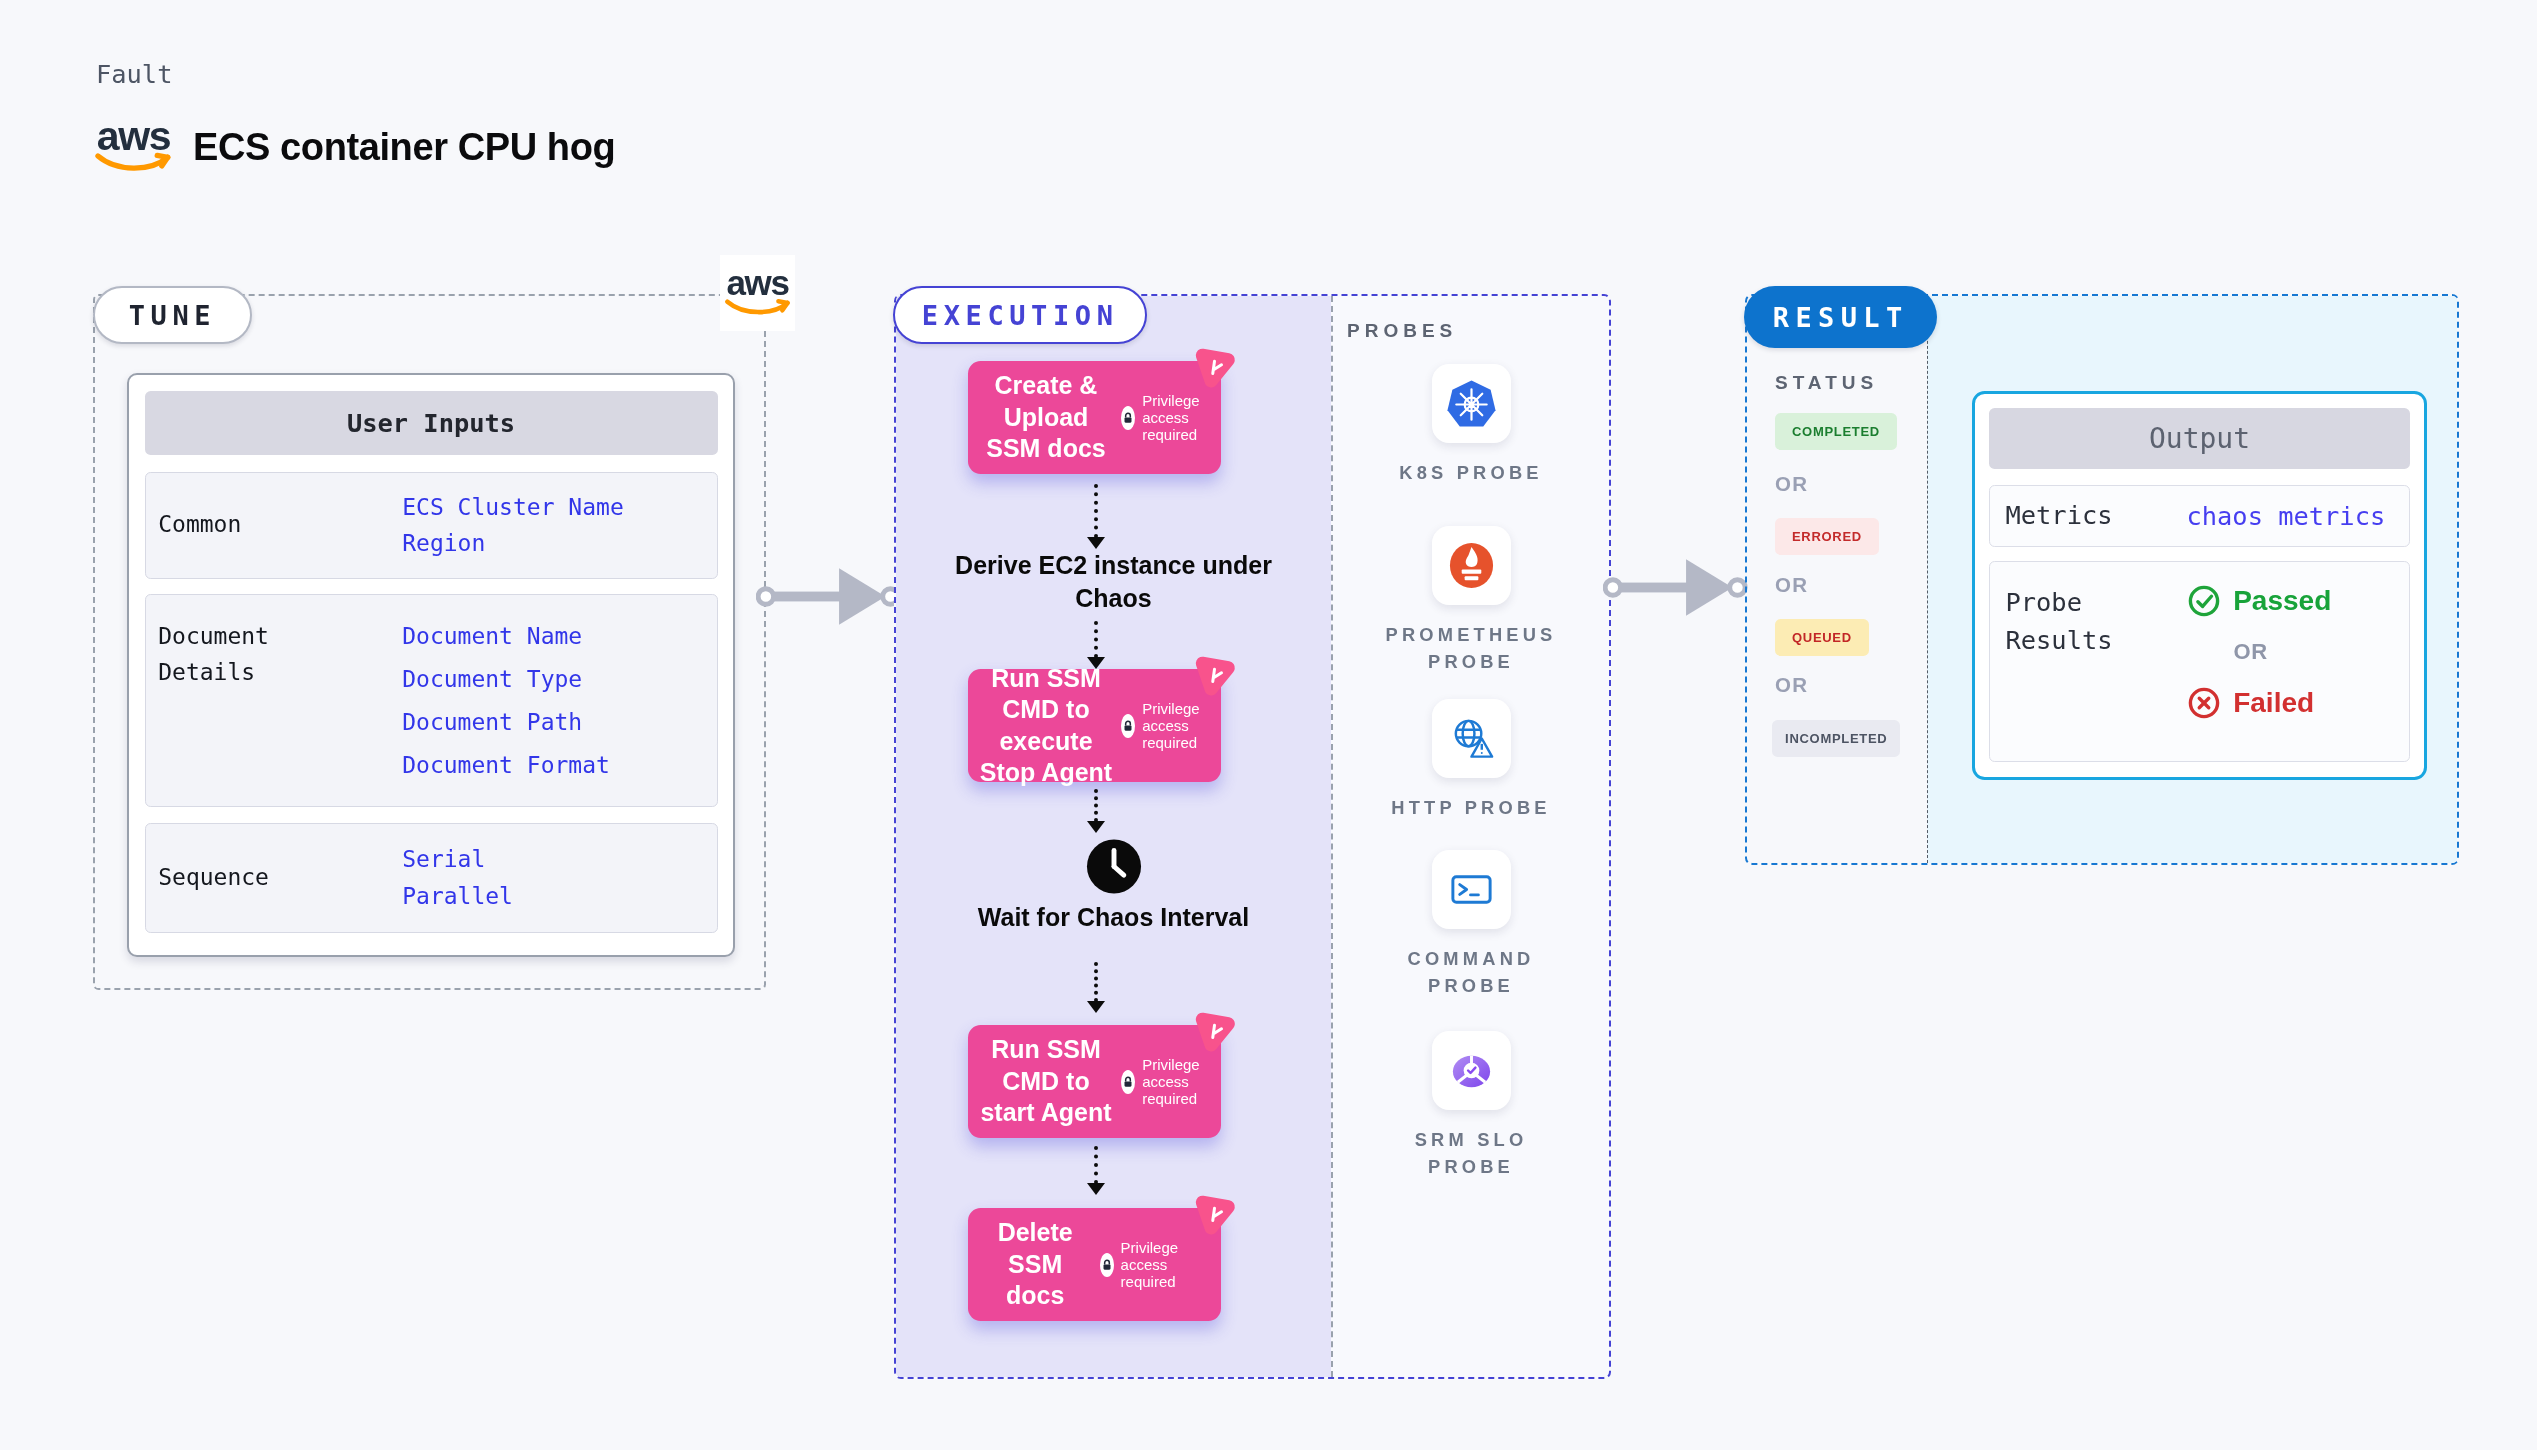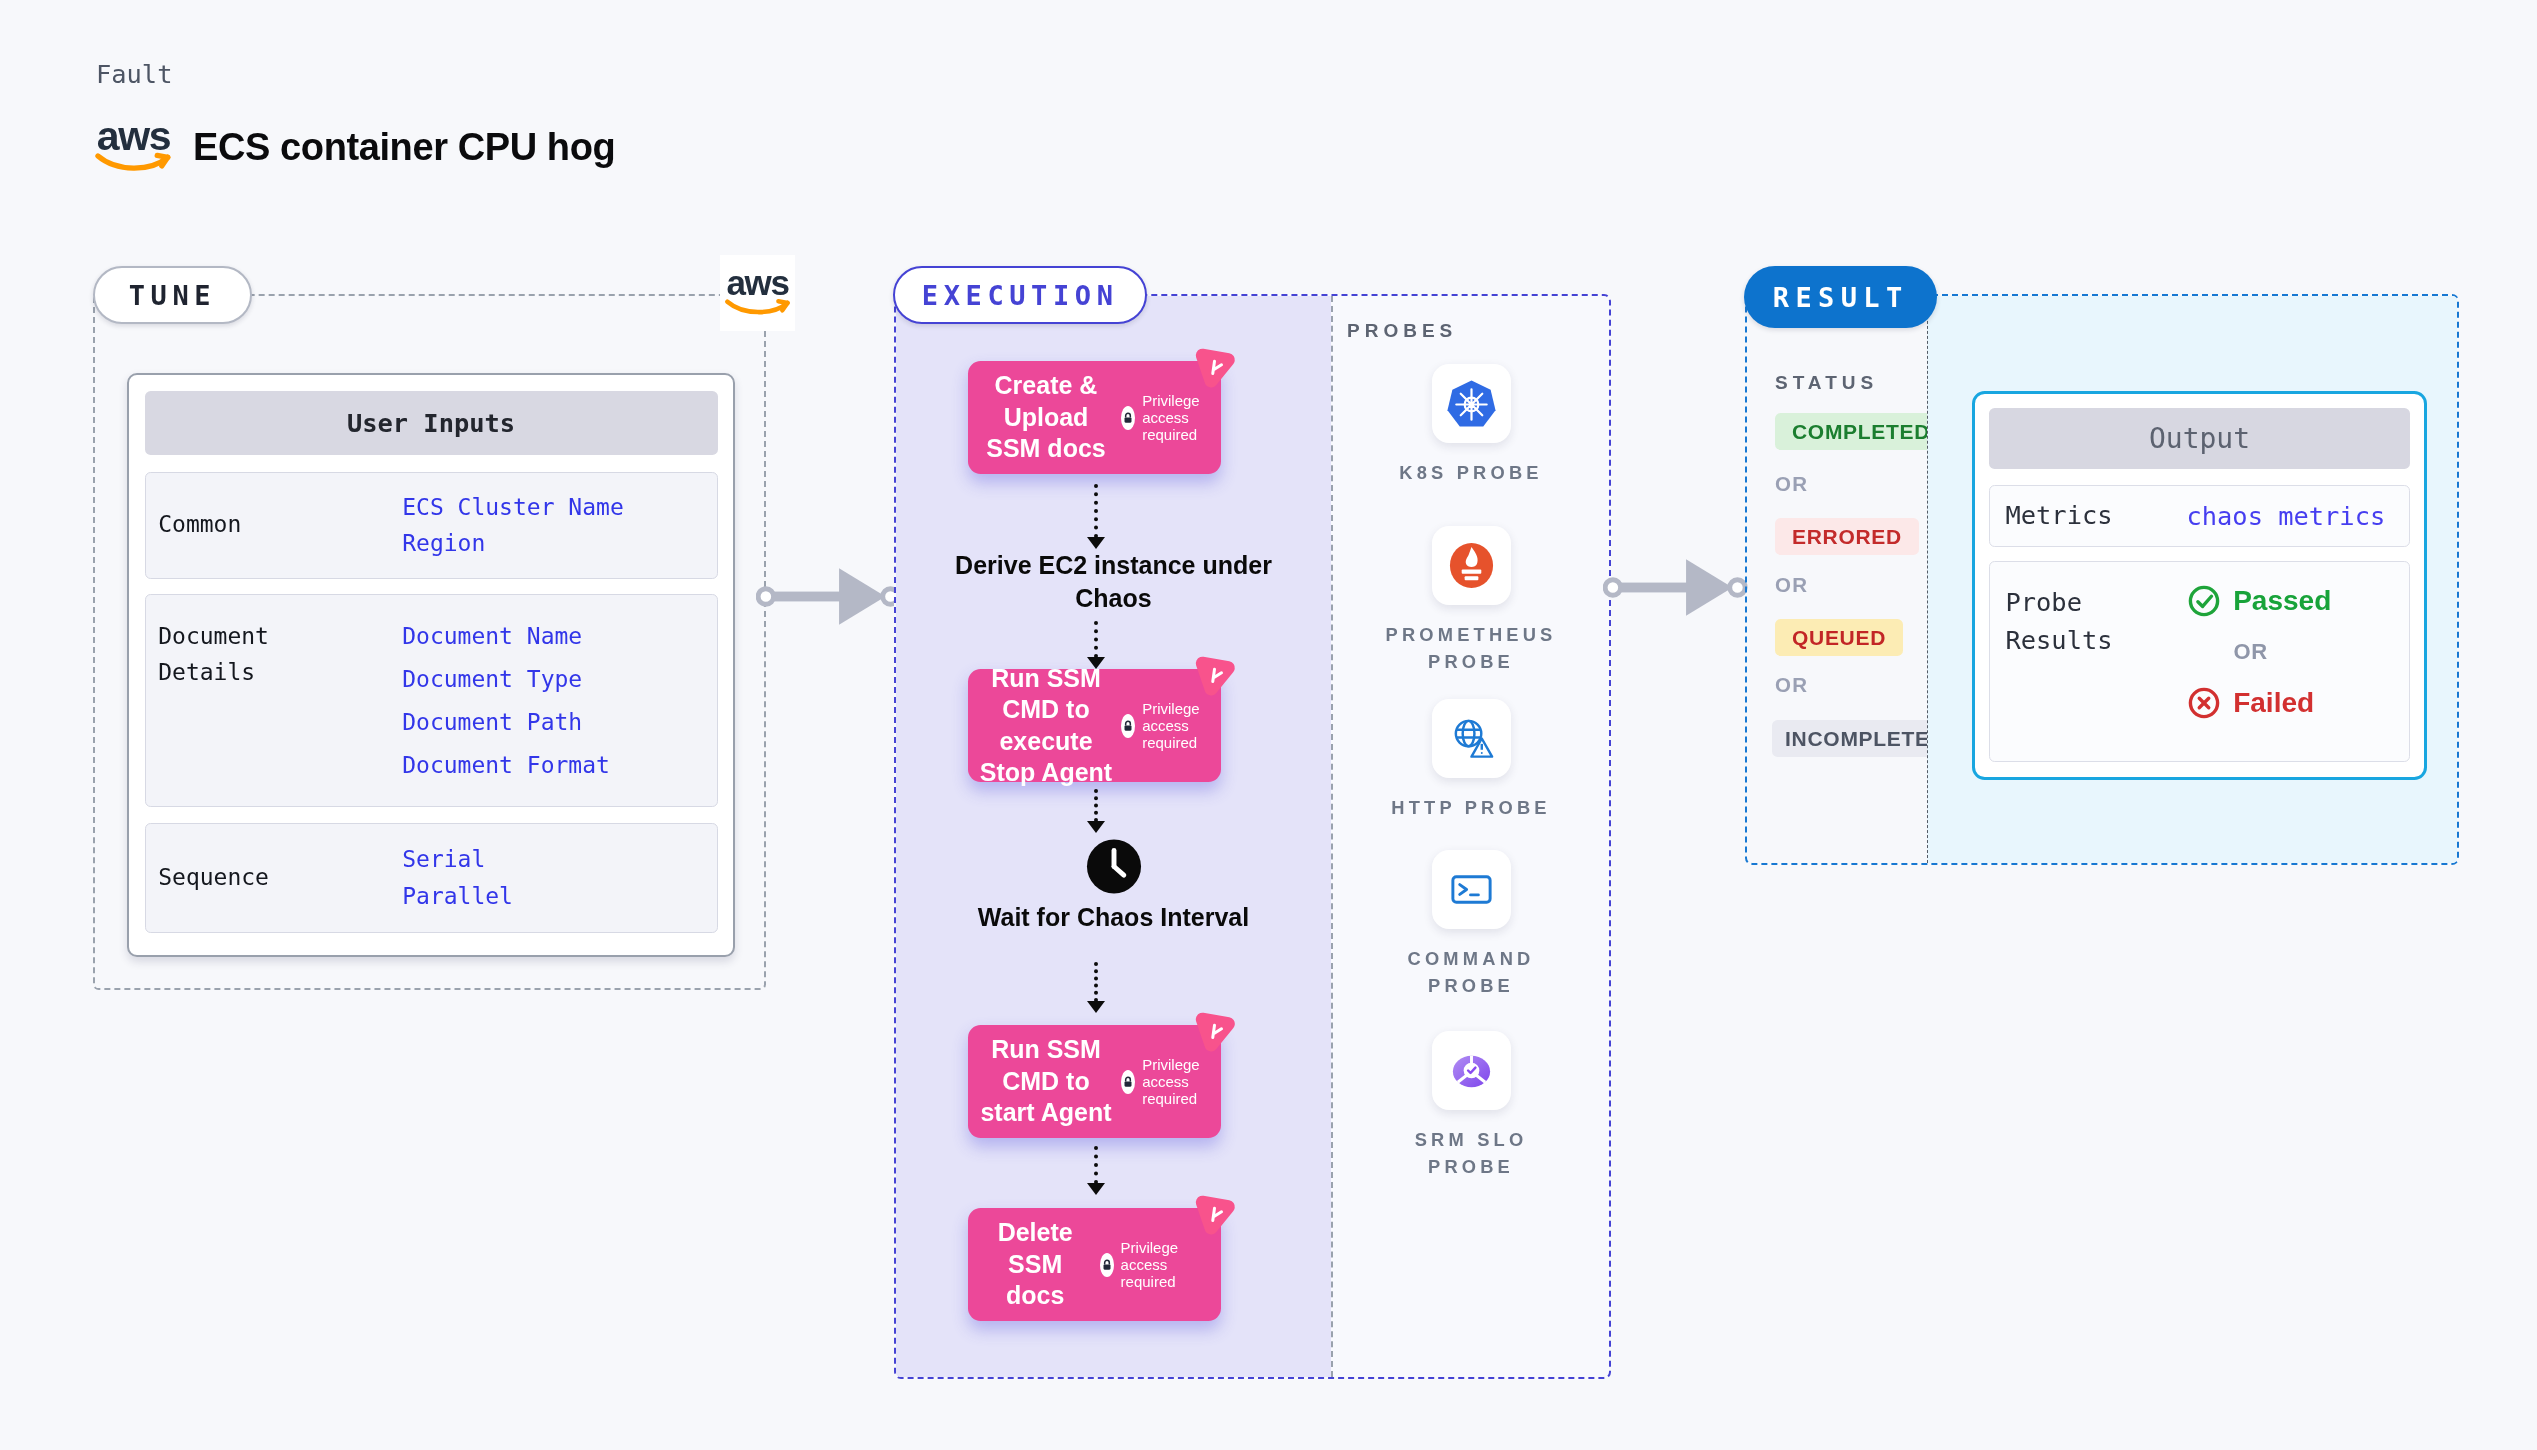--- a/index.html
+++ b/index.html
@@ -13,21 +13,21 @@
   .awslogo .awstext { font-weight:700; color:#232f3e; letter-spacing:-1.4px; line-height:0.85; }
   .awslogo.big .awstext { font-size:41px; }
   .awslogo.big .smile { width:79px; height:22.6px; margin-top:-1.4px; }
   .awslogo.small .awstext { font-size:35px; }
   .awslogo.small .smile { width:68px; height:20px; }
   .page-title { font-size:38px; font-weight:800; color:#0b0b0d; letter-spacing:-0.4px; }
 
   
   .pill { position:absolute; z-index:5; display:flex; align-items:center; justify-content:center;
           border-radius:32px; font-family:"DejaVu Sans Mono",monospace; font-weight:700; font-size:27px;
-          letter-spacing:5.6px; box-shadow:0 2.1px 5.6px rgba(30,30,60,.14); }
+          letter-spacing:5.6px; box-shadow:0 2.1px 5.6px rgba(30,30,60,.14);margin-top:20px; }
   .pill.tune-pill { left:-2.1px; top:-30px; width:159px; height:58px; background:#fff; border:2.8px solid #b3b8c4; color:#1f2430; }
   .pill.exec-pill { left:-2.8px; top:-30px; width:254px; height:58px; background:#fff; border:2.8px solid #4543d4; color:#4543d4; }
   .pill.result-pill { left:-2.8px; top:-30px; width:193px; height:62px; background:#0d73cd; color:#fff; letter-spacing:6.4px; }
 
   
   .tune-box { position:absolute; left:93px; top:294px; width:673px; height:696px;
               border:2.1px dashed #9aa2ad; border-radius:5.6px; }
   .aws-tile { position:absolute; right:-31px; top:-41px; width:75px; height:76px; background:#fff;
               display:flex; align-items:center; justify-content:center; z-index:4; }
   .uicard { position:absolute; left:32px; top:77px; width:608px; height:584px; background:#fff;
@@ -73,21 +73,21 @@
   .plabel { margin-top:15.5px; font-size:18.3px; font-weight:700; letter-spacing:4.2px; color:#6e7787;
             text-align:center; line-height:1.5; max-width:176px; }
 
   
   .result-box { position:absolute; left:1745px; top:294px; width:714px; height:571px;
                 border:2.8px dashed #1778d2; border-radius:7px; display:flex; }
   .status-col { width:180px; position:relative; }
   .status-col > * { position:absolute; left:28px; }
   .status-label { top:76px; }
   .badge { display:inline-flex; align-items:center; height:37px; padding:0 17px; border-radius:5.6px;
-           font-size:21px; font-weight:700; letter-spacing:0.7px; white-space:nowrap; }
+           font-size:13px; font-weight:700; letter-spacing:0.7px; white-space:nowrap; }
   .b-completed { top:117px; background:#d9f1da; color:#1b7e2f; }
   .b-errored   { top:222px; background:#fce8e8; color:#c32b2b; }
   .b-queued    { top:323px; background:#fcecb4; color:#c22626; }
   .b-incompleted { top:424px; background:#e9eaf1; color:#4d5463; left:25.4px !important; padding:0 12.7px; }
   .or { font-size:20.5px; font-weight:600; letter-spacing:1.4px; color:#9aa0b4; }
   .or.o1 { top:176px; } .or.o2 { top:277px; } .or.o3 { top:377px; }
   .output-col { flex:1; background:#e8f6fd; border-left:1.4px dashed #555c66; position:relative; border-radius:0 4.2px 4.2px 0; }
   .output-card { position:absolute; left:44px; top:95px; width:455px; height:389px; background:#fff;
                  border:3.5px solid #18a6e0; border-radius:12.7px; padding:14px; }
   .ohead { height:61px; background:#d7d7e1; border-radius:5.6px; display:flex; align-items:center; justify-content:center;

